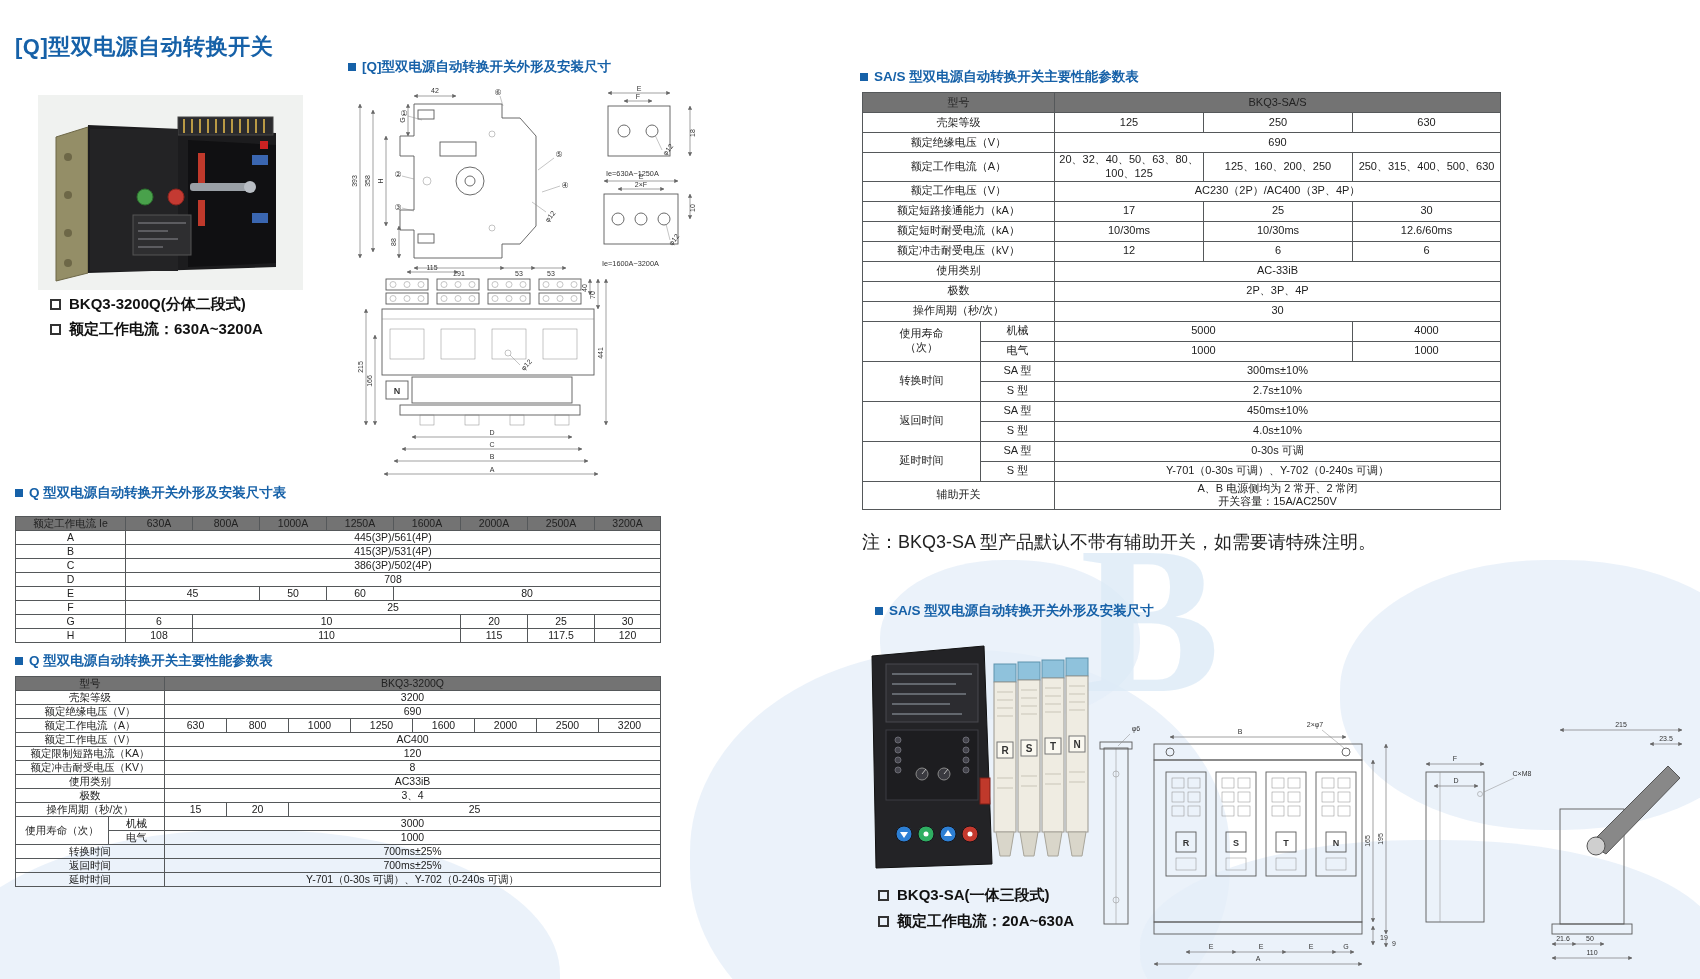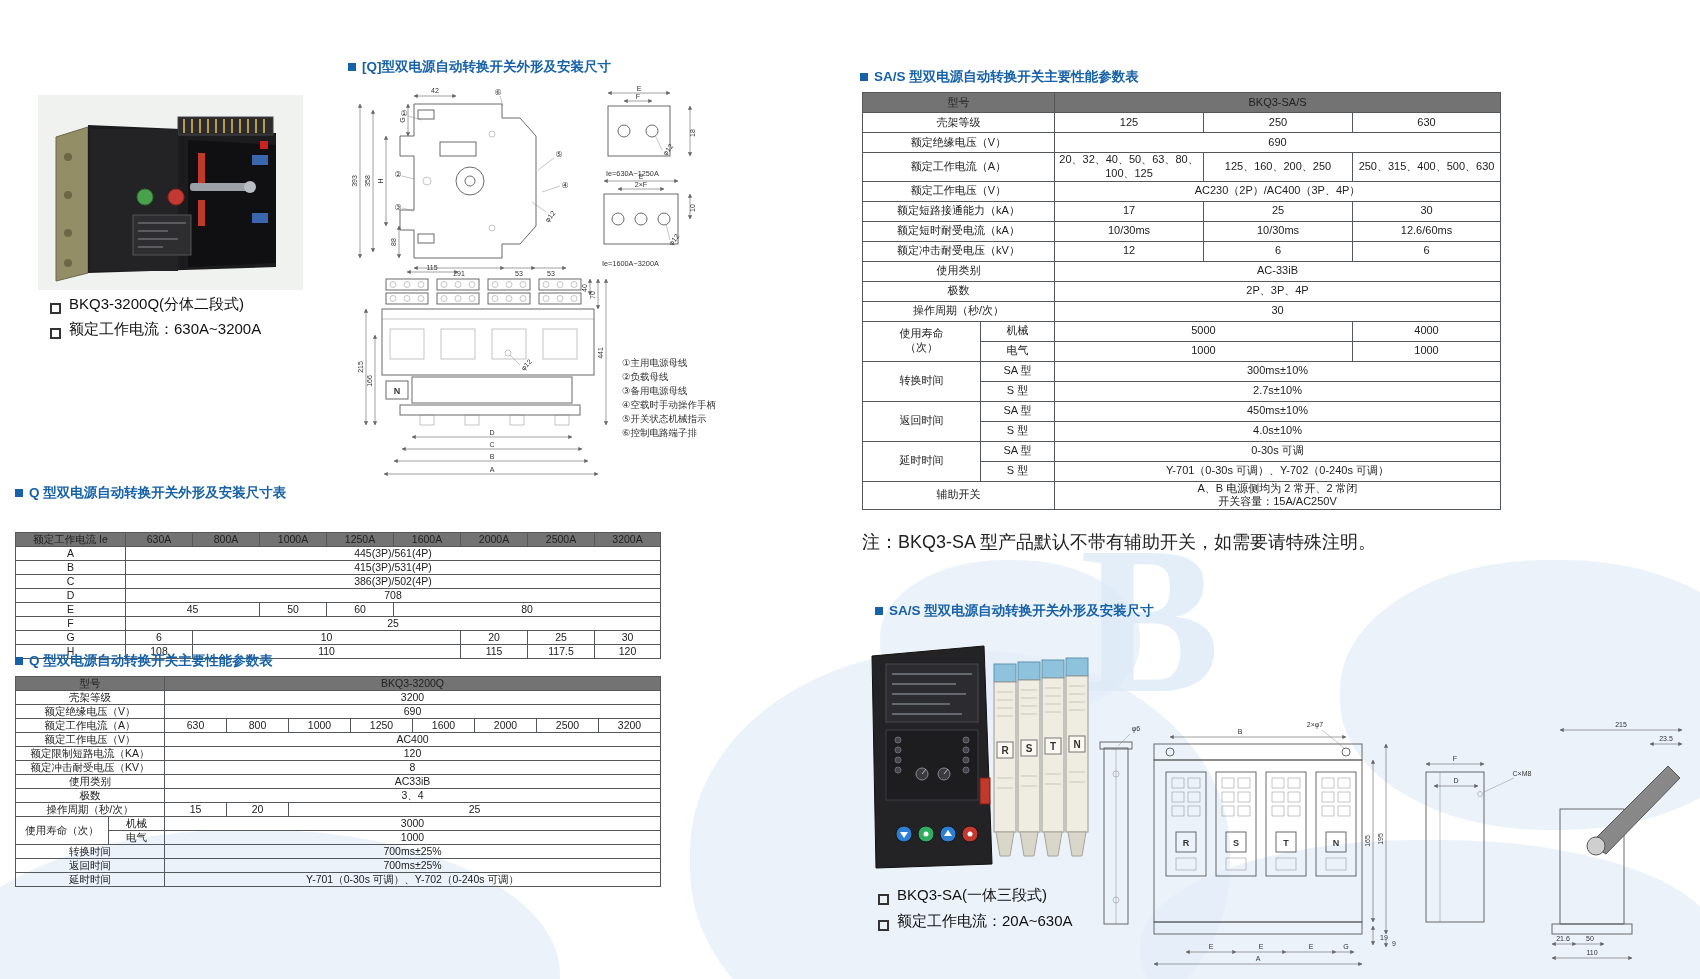--- a/index.html
+++ b/index.html
@@ -8,21 +8,21 @@
 .wm{position:absolute;background:#e4eef8;border-radius:48%;opacity:.75}
 .wm-letter{position:absolute;font-family:"Liberation Serif","DejaVu Serif",serif;font-weight:bold;color:#ddebf7;opacity:.8}
 .title{position:absolute;color:#1661a8;font-size:22px;font-weight:bold;letter-spacing:.5px}
 .sec{position:absolute;color:#1661a8;font-size:13.5px;font-weight:bold;display:flex;align-items:center;gap:6px;white-space:nowrap}
 .sq{width:8px;height:8px;background:#1661a8;display:inline-block;flex:none}
 table{border-collapse:collapse;table-layout:fixed;position:absolute;background:transparent}
 td{border:1px solid #55585a;text-align:center;vertical-align:middle;padding:0 2px;overflow:hidden}
 .hd{background:#737373}
 .t-q td{font-size:10.5px;height:14px;line-height:1.1}
 .t-sas td{font-size:11px;height:20px;line-height:1.25;white-space:pre-line}
-.cap{position:absolute;font-size:15px;font-weight:normal;color:#111;display:flex;align-items:flex-end;gap:8px;white-space:nowrap}
+.cap{position:absolute;font-size:15px;font-weight:bold;color:#111;display:flex;align-items:center;gap:8px;white-space:nowrap}
 .cbox{width:11px;height:11px;border:2px solid #333;display:inline-block;flex:none}
 .callouts{position:absolute;font-size:9.5px;line-height:14px;color:#333;white-space:nowrap}
 .note{position:absolute;font-size:18px;color:#222;white-space:nowrap}
 .pnote{position:absolute;font-size:12.5px;font-weight:bold;color:#222;line-height:1.55;white-space:nowrap}
 svg.d{position:absolute;overflow:visible}
 svg text{fill:#333}
 .dt{font-size:7px}
 .nt{font-size:7.3px}
 .dln{stroke:#787878;stroke-width:.7;fill:none}
 .oln{stroke:#5a5a5a;fill:none;stroke-width:.9}
@@ -41,20 +41,21 @@
 
 <div id="page">
 
   <div class="wm" style="left:-60px;top:830px;width:620px;height:300px"></div>
   <div class="wm" style="left:690px;top:650px;width:540px;height:420px"></div>
   <div class="wm" style="left:1340px;top:560px;width:430px;height:270px"></div>
   <div class="wm" style="left:1140px;top:840px;width:580px;height:220px"></div>
   <div class="wm" style="left:880px;top:560px;width:260px;height:160px"></div>
   <div class="wm-letter" style="left:1080px;top:500px;font-size:210px">B</div>
 
+  <h1 class="title" style="left:15px;top:32px">[Q]型双电源自动转换开关</h1>
 
   <svg class="d" style="left:38px;top:95px" width="265" height="195" viewBox="0 0 265 195">
     <rect x="0" y="0" width="265" height="195" fill="#f0f2f0"></rect>
     <polygon points="18,42 50,32 50,178 18,186" fill="#948e67" stroke="#6d6747"></polygon>
     <circle cx="30" cy="62" r="4" fill="#6d6747"></circle>
       <circle cx="30" cy="100" r="4" fill="#6d6747"></circle>
       <circle cx="30" cy="138" r="4" fill="#6d6747"></circle>
       <circle cx="30" cy="168" r="4" fill="#6d6747"></circle>
     <polygon points="50,30 238,38 238,172 50,178" fill="#1c1c1e"></polygon>
     <rect x="140" y="22" width="95" height="18" fill="#2b2b2d" stroke="#444"></rect>
@@ -250,35 +251,27 @@
     <line class="dln" x1="52" y1="172" x2="212" y2="172" marker-start="url(#ar)" marker-end="url(#ar)"></line>
     <text class="dt" x="132" y="170" text-anchor="middle">D</text>
     <line class="dln" x1="42" y1="184" x2="222" y2="184" marker-start="url(#ar)" marker-end="url(#ar)"></line>
     <text class="dt" x="132" y="182" text-anchor="middle">C</text>
     <line class="dln" x1="34" y1="196" x2="228" y2="196" marker-start="url(#ar)" marker-end="url(#ar)"></line>
     <text class="dt" x="132" y="194" text-anchor="middle">B</text>
     <line class="dln" x1="24" y1="209" x2="238" y2="209" marker-start="url(#ar)" marker-end="url(#ar)"></line>
     <text class="dt" x="132" y="207" text-anchor="middle">A</text>
   </svg>
 
-  <div class="callouts" style="left:622px;top:356px">
-    <div>①主用电源母线</div>
-    <div>②负载母线</div>
-    <div>③备用电源母线</div>
-    <div>④空载时手动操作手柄</div>
-    <div>⑤开关状态机械指示</div>
-    <div>⑥控制电路端子排</div>
-  </div>
 
   <div class="sec" style="left:15px;top:484px">
       <span class="sq"></span>
       <span>Q 型双电源自动转换开关外形及安装尺寸表</span>
     </div>
 
-  <table class="t-q" style="left:15px;top:532px;width:645px">
+  <table class="t-q" style="left:15px;top:516px;width:645px">
     <colgroup>
         <col style="width:110px">
         <col style="width:67px">
         <col style="width:67px">
         <col style="width:67px">
         <col style="width:67px">
         <col style="width:67px">
         <col style="width:67px">
         <col style="width:67px">
         <col style="width:66px">

